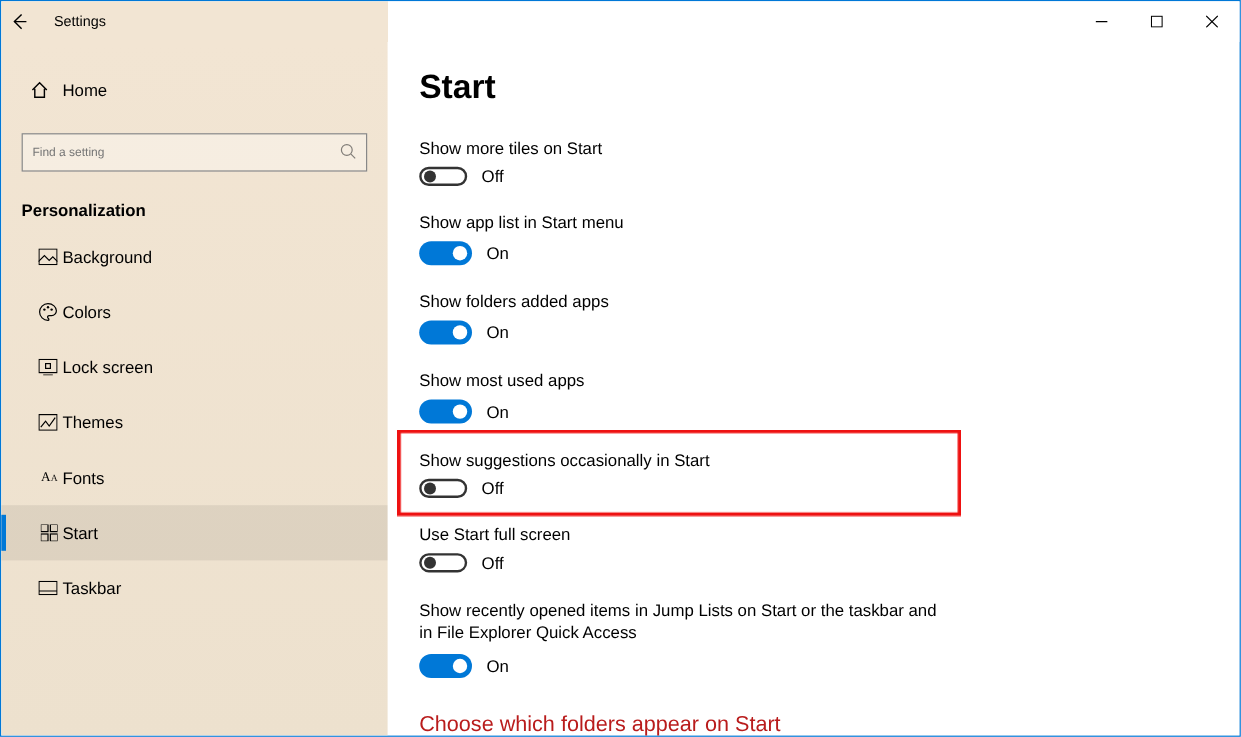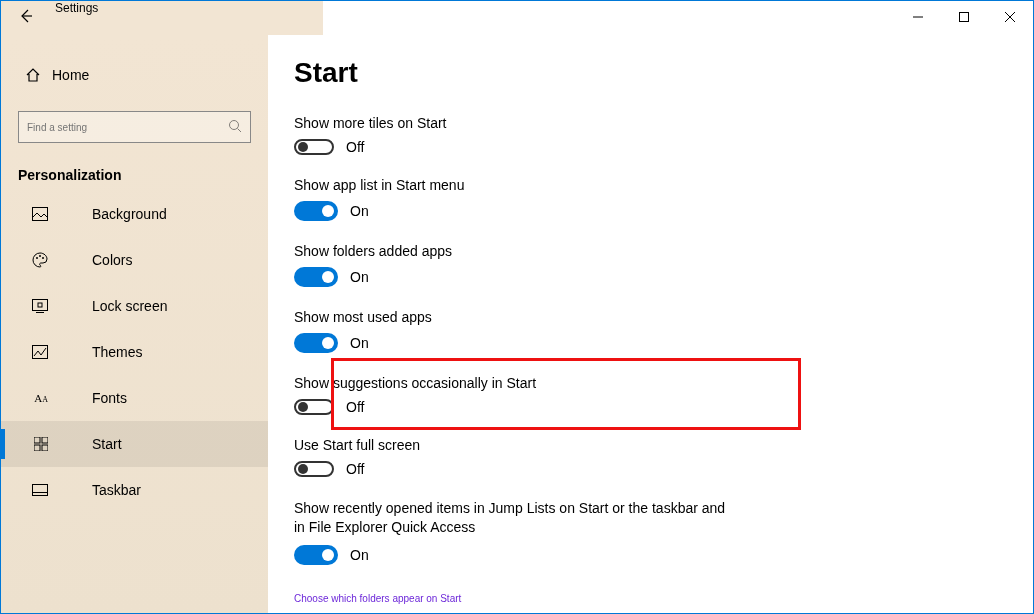--- a/index.html
+++ b/index.html
@@ -13,21 +13,21 @@
     height: 614px;
     position: relative;
     border: 1px solid #0078d7;
     overflow: hidden;
   }
 
   
   .titlebar {
     height: 34px;
     display: flex;
-    padding-left: 10px;
+    align-items: center;
     background: linear-gradient(to right, #f2e5d3 0, #f2e5d3 322px, #ffffff 322px, #ffffff 100%);
   }
   .titlebar .back {
     width: 30px; height: 30px;
     display: flex; align-items: center; justify-content: center;
     cursor: pointer;
   }
   .titlebar .title { margin-left: 14px; font-size: 12px; }
   .win-controls {
     margin-left: auto;
@@ -38,21 +38,21 @@
     display: flex; align-items: center; justify-content: center;
     cursor: pointer;
   }
 
   
   .content {
     display: flex;
     height: calc(100% - 34px);
   }
   .sidebar {
-    width: 267px;
+    width: 322px;
     background: linear-gradient(to bottom, #f2e5d3, #ede1ce);
     padding: 20px 17px 0 17px;
     position: relative;
   }
   .home-row {
     display: flex; align-items: center;
     height: 40px;
     cursor: pointer;
   }
   .home-row .icon-slot { width: 30px; display: flex; justify-content: center; }
@@ -84,21 +84,20 @@
 
   .nav-item {
     display: flex;
     align-items: center;
     height: 46px;
     cursor: pointer;
     margin-left: -17px;
     margin-right: -17px;
     padding-left: 17px;
     position: relative;
-    gap: 40px;
   }
   .nav-item .icon-slot { width: 30px; display: flex; justify-content: flex-end; }
   .nav-item .label { margin-left: 4px; }
   .nav-item.selected { background: rgba(0,0,0,0.07); }
   .nav-item.selected::before {
     content: "";
     position: absolute;
     left: 0; top: 8px; bottom: 8px;
     width: 4px;
     background: #0078d7;
@@ -137,23 +136,23 @@
     top: 50%; transform: translateY(-50%);
     width: 12px; height: 12px; border-radius: 50%;
   }
   .toggle.on { background: #0078d7; }
   .toggle.on .thumb { right: 4px; background: #fff; }
   .toggle.off { background: #fff; border: 2px solid #333; width: 40px; height: 16px; }
   .toggle.off .thumb { left: 2px; background: #333; width: 10px; height: 10px; }
   .toggle-row .state { margin-left: 12px; }
 
   .link {
-    color: #6d28d9;
-    cursor: pointer;
-    font-size: 10px;
+    color: #b91c1c;
+    cursor: pointer;
+    font-size: 18px;
     margin-top: 6px;
     display: inline-block;
   }
 
   .highlight-box {
     position: absolute;
     left: 330px;
     top: 357px;
     width: 470px;
     height: 72px;

